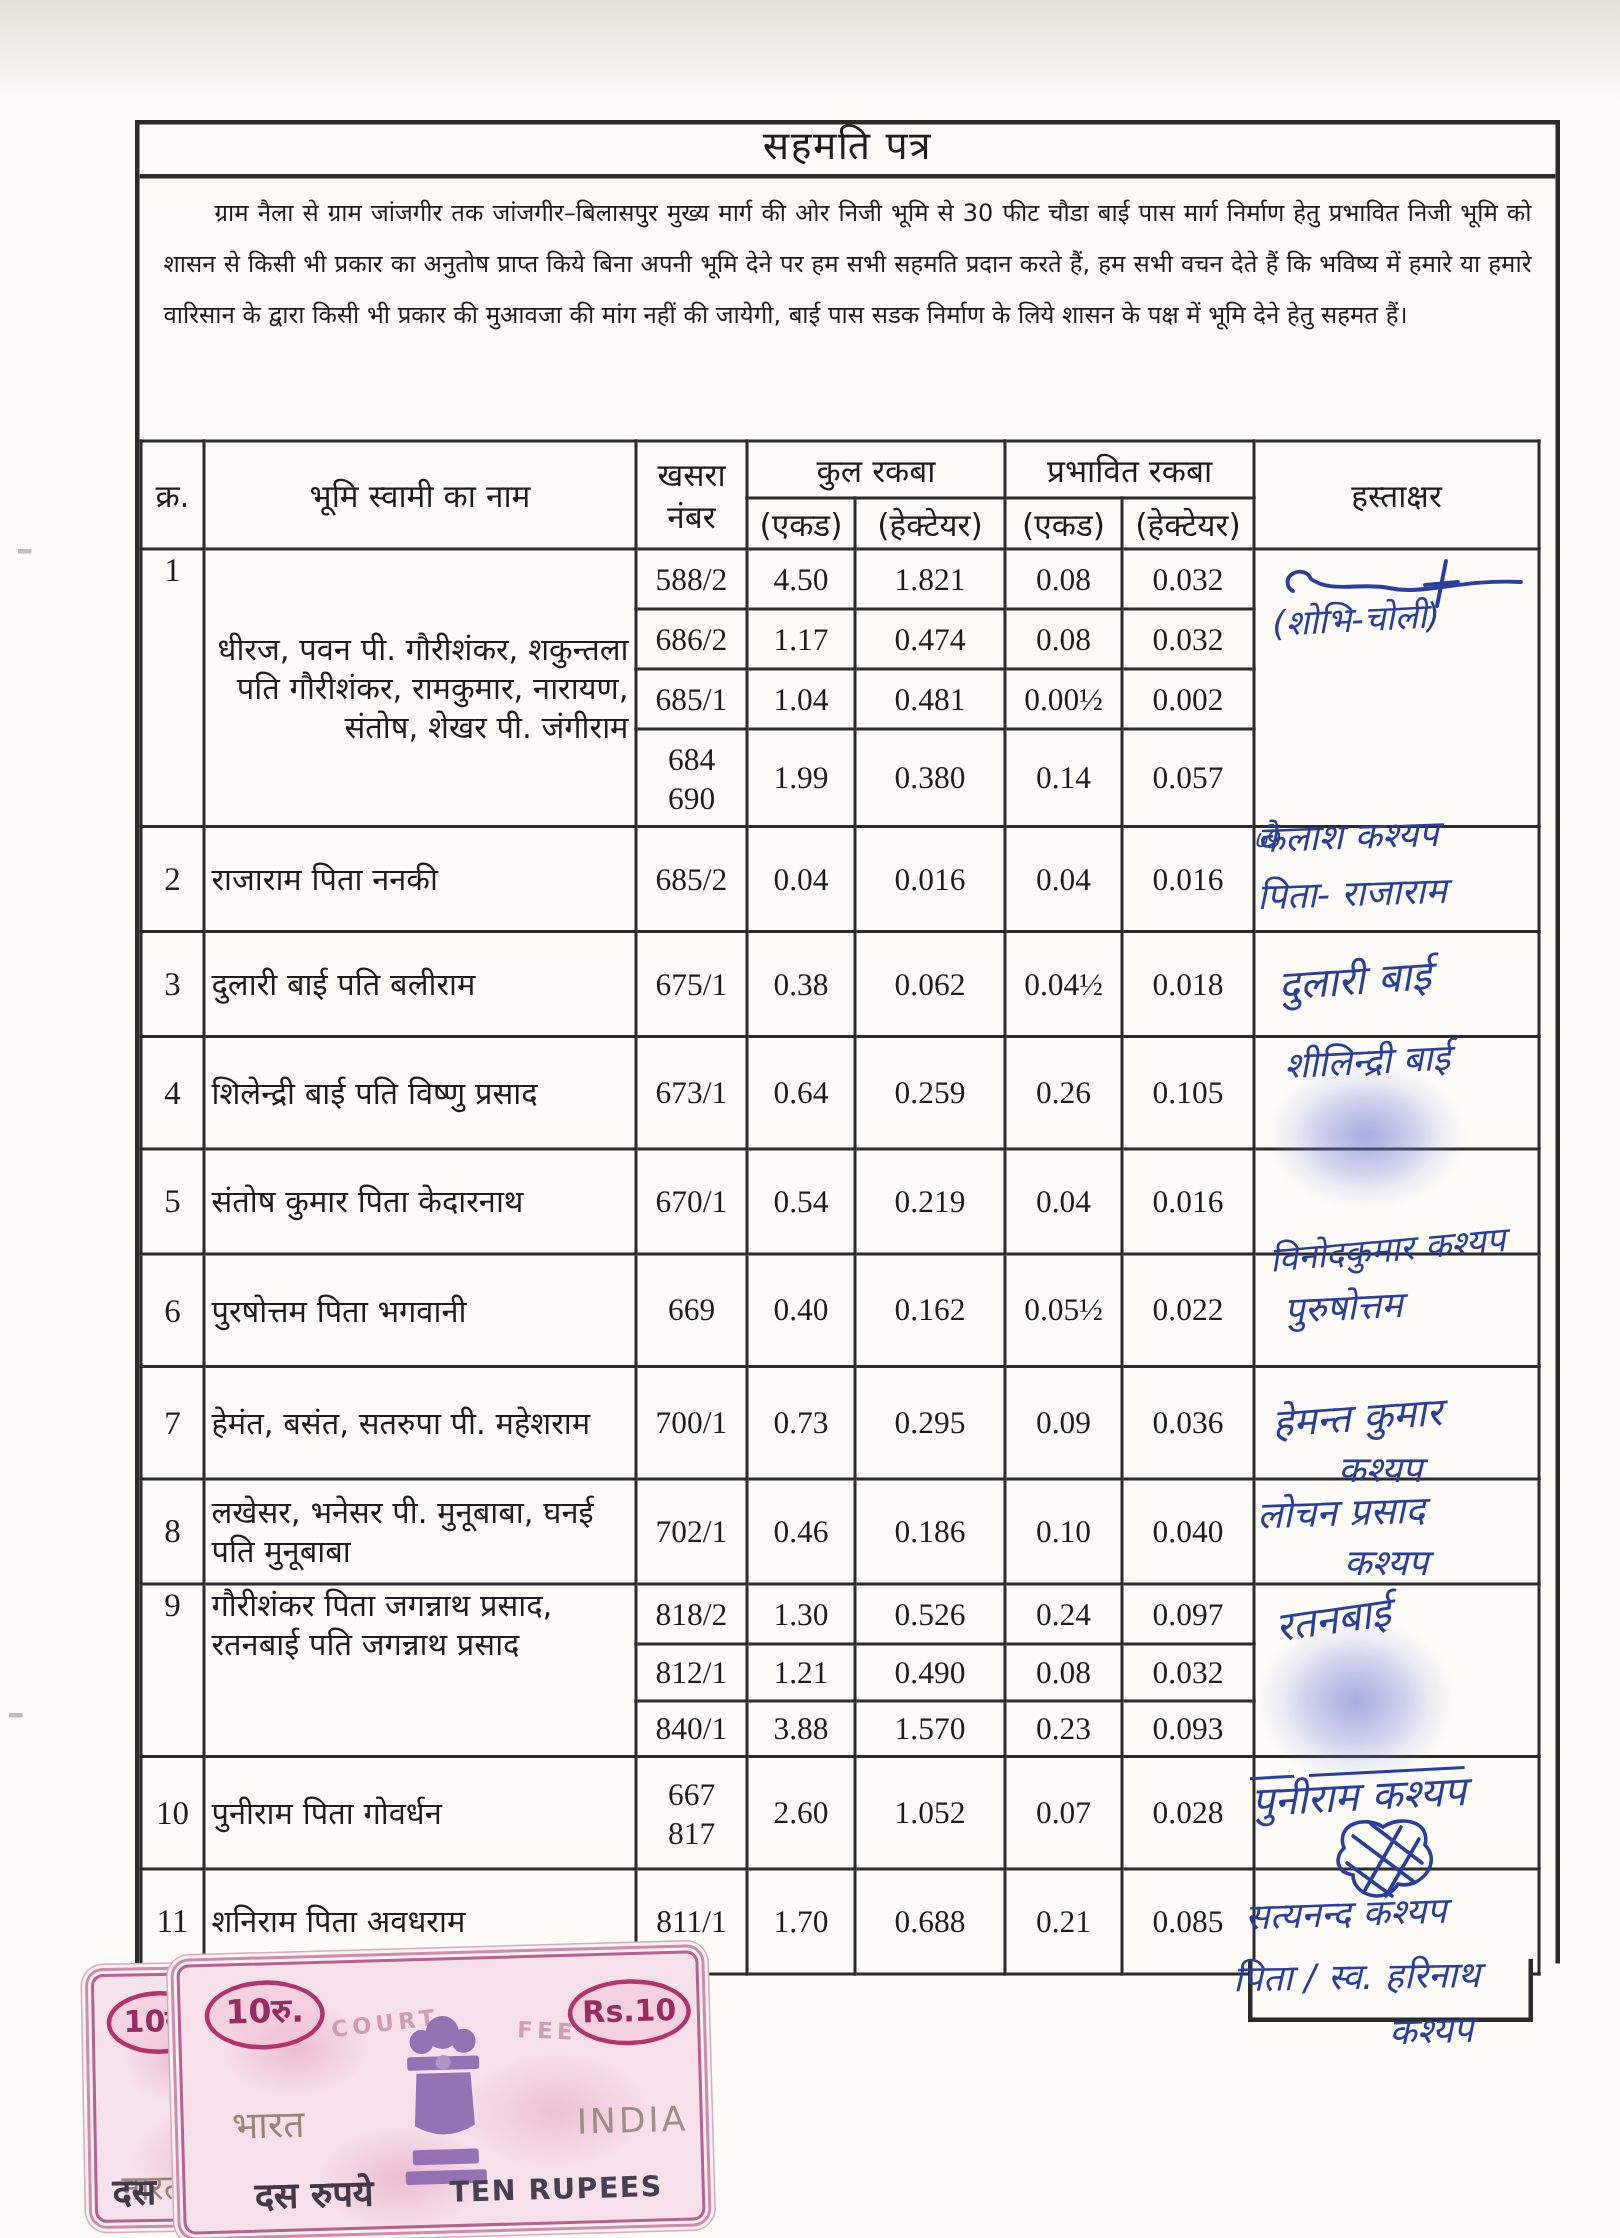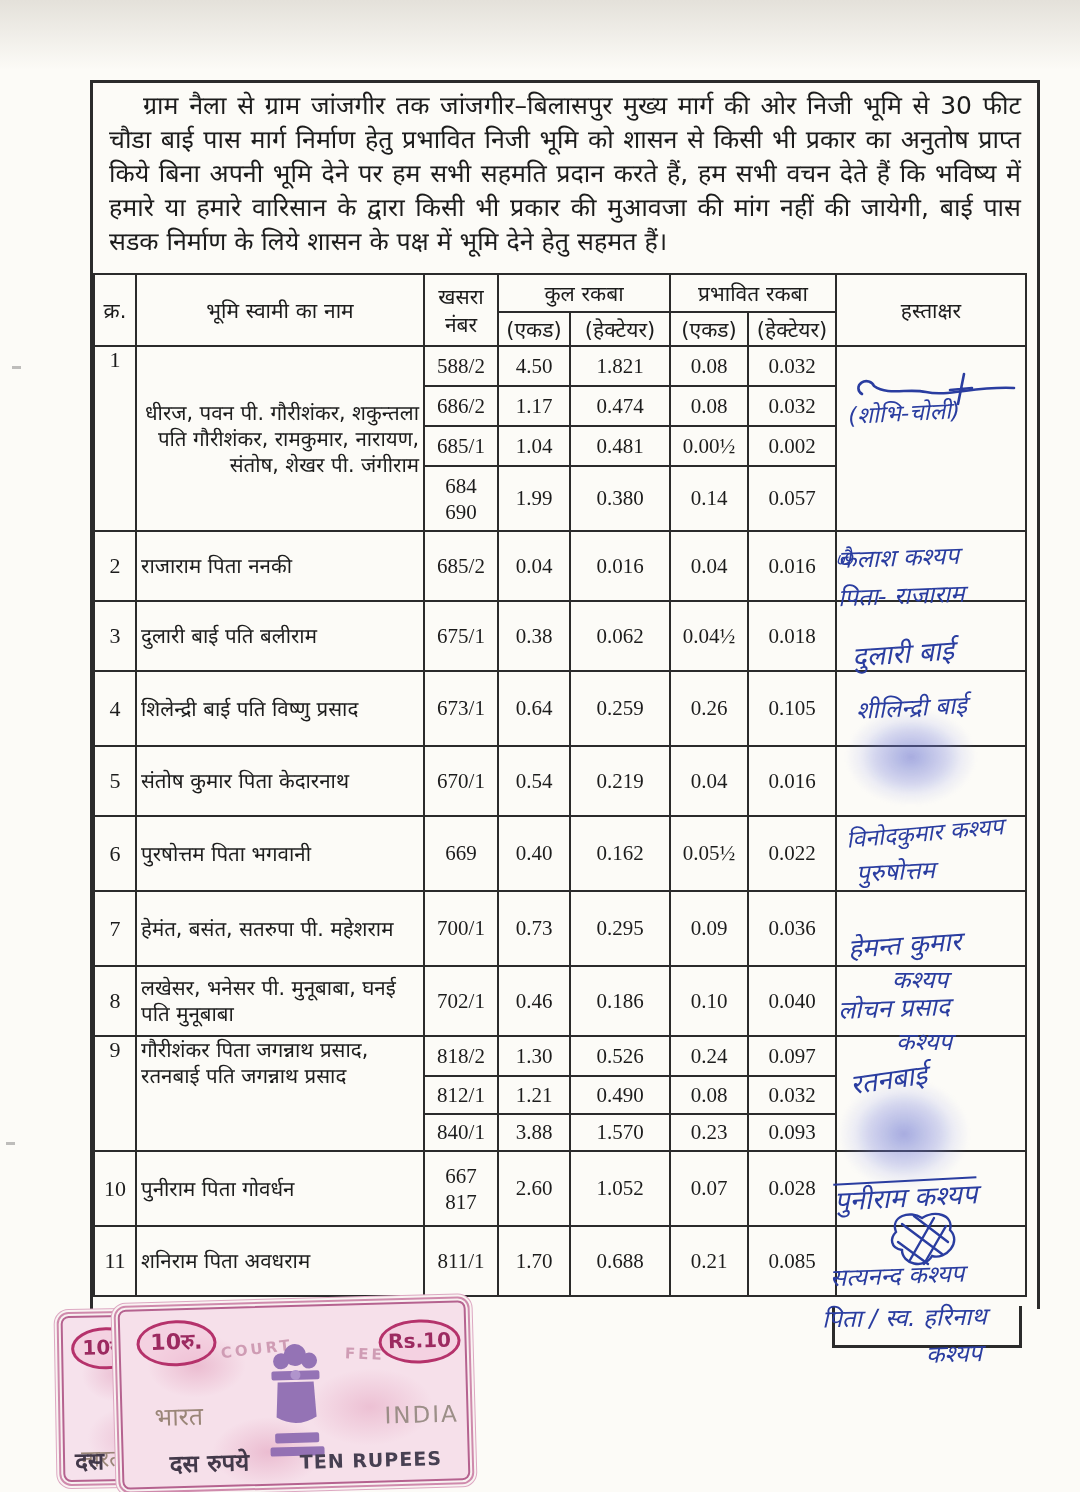--- a/index.html
+++ b/index.html
@@ -8,21 +8,21 @@
         font-family:"DejaVu Sans",sans-serif;color:#1c1c1c;}
   .page::before{content:"";position:absolute;left:0;top:0;width:100%;height:70px;
         background:linear-gradient(#e4e1da,rgba(252,251,247,0));pointer-events:none;}
   .tick{position:absolute;background:#8a8a8a;opacity:.55;}
 
   
   .docbox{position:absolute;left:90px;top:80px;width:950px;height:1229px;
         border:3px solid #2b2b2b;border-bottom:none;box-sizing:border-box;}
   .title{height:33px;line-height:31px;text-align:center;font-size:26px;letter-spacing:1px;
         border-bottom:3px solid #2b2b2b;}
-  .para{height:168px;padding:6px 16px 16px 16px;font-size:25px;line-height:34px;
+  .para{height:168px;padding:6px 16px 0 16px;font-size:16px;line-height:34px;
         text-align:justify;text-indent:34px;overflow:hidden;}
 
   
   table.main{border-collapse:collapse;table-layout:fixed;width:932px;margin:0;
         font-size:21px;}
   table.main th,table.main td{border:2.5px solid #2b2b2b;padding:0 4px;box-sizing:border-box;
         font-weight:normal;}
   table.main th{font-size:21px;text-align:center;}
   td.sn{text-align:center;font-family:"Liberation Serif",serif;font-size:22px;}
   td.vtop{vertical-align:top;padding-top:5px;}
@@ -65,20 +65,21 @@
 </style>
 </head>
 <body>
 
 <div class="page">
 
   <div class="tick" style="left:12px;top:366px;width:9px;height:3px;"></div>
   <div class="tick" style="left:6px;top:1142px;width:9px;height:3px;"></div>
 
   <div class="docbox">
+    <div class="title">सहमति पत्र</div>
     <div class="para">ग्राम नैला से ग्राम जांजगीर तक जांजगीर–बिलासपुर मुख्य मार्ग की ओर निजी भूमि से 30 फीट चौडा बाई पास मार्ग निर्माण हेतु प्रभावित निजी भूमि को शासन से किसी भी प्रकार का अनुतोष प्राप्त किये बिना अपनी भूमि देने पर हम सभी सहमति प्रदान करते हैं, हम सभी वचन देते हैं कि भविष्य में हमारे या हमारे वारिसान के द्वारा किसी भी प्रकार की मुआवजा की मांग नहीं की जायेगी, बाई पास सडक निर्माण के लिये शासन के पक्ष में भूमि देने हेतु सहमत हैं।</div>
 
     <table class="main">
       <colgroup>
         <col style="width:42px">
           <col style="width:288px">
           <col style="width:74px">
           <col style="width:72px">
         <col style="width:100px">
           <col style="width:78px">

